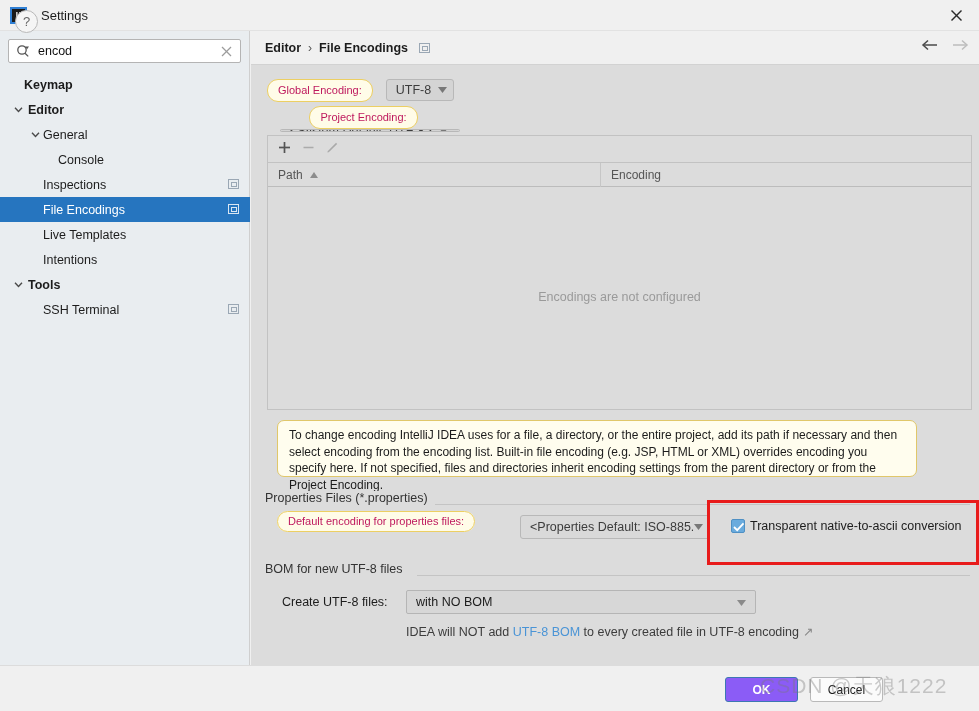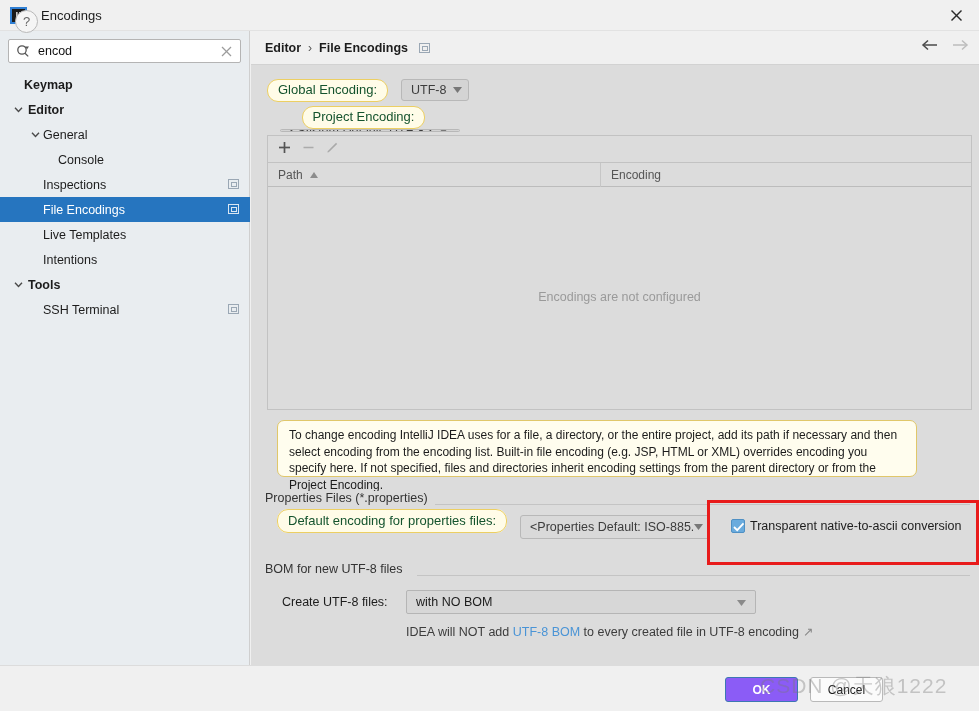--- a/index.html
+++ b/index.html
@@ -167,22 +167,22 @@
     position: absolute;
     left: 0;
     height: 26px;
     display: flex; align-items: center;
   }
   .hl-label {
     background: #fffce8;
     border: 1px solid #eccf63;
     border-radius: 11px;
     padding: 3px 10px 4px 10px;
-    font-size: 13px;
-    color: #14532d;
+    font-size: 11px;
+    color: #be185d;
     white-space: nowrap;
     line-height: 14px;
   }
   .combo {
     height: 22px;
     background: #d4d4d4;
     border: 1px solid #b8b8b8;
     border-radius: 3px;
     display: flex; align-items: center;
     padding: 0 6px 0 9px;
@@ -385,21 +385,21 @@
     font-family: "Liberation Sans", sans-serif;
   }
 </style>
 </head>
 <body>
 
 <div id="app">
 
   <div class="titlebar">
     <div class="ij-logo"></div>
-    <div class="title-text">Encodings</div>
+    <div class="title-text">Settings</div>
     <div class="win-close">
       <svg width="13" height="13" viewBox="0 0 13 13">
         <line x1="1.5" y1="1.5" x2="11.5" y2="11.5" stroke="#2b2b2b" stroke-width="1.4"></line>
         <line x1="11.5" y1="1.5" x2="1.5" y2="11.5" stroke="#2b2b2b" stroke-width="1.4"></line>
       </svg>
     </div>
   </div>
 
   <div class="sidebar">
     <div class="searchbox">

